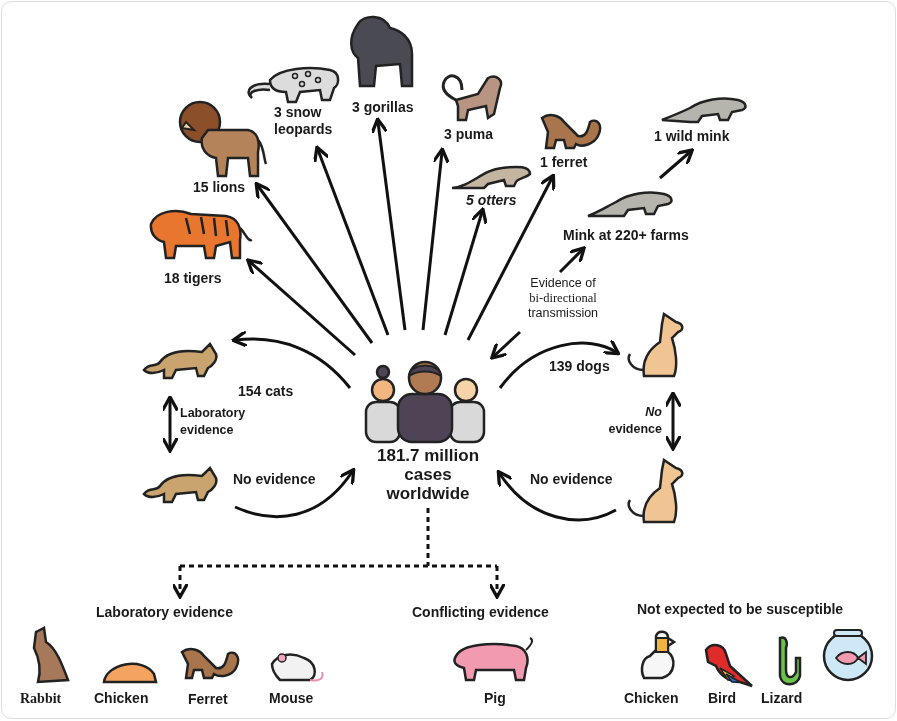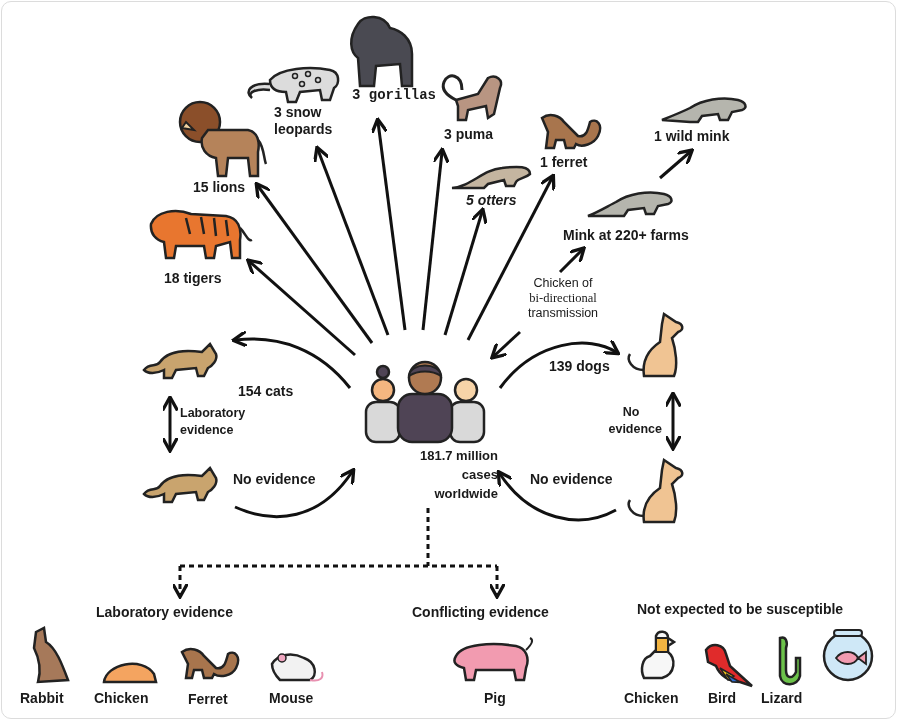--- a/index.html
+++ b/index.html
@@ -1,21 +1,21 @@
 <!DOCTYPE html>
 <html><head>
 <meta charset="utf-8">
 <style>
   html, body { margin:0; padding:0; background:#fff; }
   body { width:897px; height:721px; position:relative; overflow:hidden; font-family:"Liberation Sans", sans-serif; }
   .frame { position:absolute; left:1px; top:1px; width:893px; height:716px; border:1px solid #dcdcdc; border-radius:10px; background:#fff; }
   svg.canvas { position:absolute; left:0; top:0; }
   .lbl { position:absolute; font-weight:bold; font-size:14px; color:#1a1a1a; text-align:center; line-height:17px; white-space:nowrap; }
   .lbl.small { font-weight:normal; font-size:12.5px; line-height:16px; }
-  .center { font-size:13px; line-height:19px;text-align:right; }
+  .center { font-size:17px; line-height:19px; }
 </style>
 </head>
 <body>
 
 <div class="frame"></div>
 
 <svg class="canvas" width="897" height="721" viewBox="0 0 897 721">
   <defs>
     <marker id="ah" viewBox="0 0 10 10" refX="7" refY="5" markerWidth="5" markerHeight="5" orient="auto">
       <path d="M0,0 L9,5 L0,10" fill="none" stroke="#111" stroke-width="2.2"></path>
@@ -162,49 +162,49 @@
     <circle cx="26" cy="28" r="24" fill="#cfe8f7" stroke="#222" stroke-width="2.5"></circle>
     <rect x="12" y="2" width="28" height="6" rx="3" fill="#cfe8f7" stroke="#222" stroke-width="2"></rect>
     <path d="M14,30 C20,22 32,22 36,30 C32,38 20,38 14,30 Z M36,30 L44,24 L44,36 Z" fill="#f29bb0" stroke="#222" stroke-width="1.8"></path>
   </g>
 </svg>
 
 <div class="lbl" style="left:164px;top:270px;">18 tigers</div>
 <div class="lbl" style="left:193px;top:179px;">15 lions</div>
 <div class="lbl" style="left:274px;top:104px;">3 snow</div>
 <div class="lbl" style="left:274px;top:121px;">leopards</div>
-<div class="lbl" style="left:352px;top:87px;font-family:Liberation Mono, monospace;">3 gorillas</div>
+<div class="lbl" style="left:352px;top:99px;">3 gorillas</div>
 <div class="lbl" style="left:444px;top:126px;">3 puma</div>
 <div class="lbl" style="left:466px;top:192px;font-style:italic;">5 otters</div>
 <div class="lbl" style="left:540px;top:154px;">1 ferret</div>
 <div class="lbl" style="left:654px;top:128px;">1 wild mink</div>
 <div class="lbl" style="left:563px;top:227px;">Mink at 220+ farms</div>
-<div class="lbl small" style="left:513px;top:275px;width:100px;">Chicken of</div>
+<div class="lbl small" style="left:513px;top:275px;width:100px;">Evidence of</div>
 <div class="lbl small" style="left:513px;top:290px;width:100px;font-family:Liberation Serif, serif;">bi-directional</div>
 <div class="lbl small" style="left:513px;top:305px;width:100px;">transmission</div>
 
 <div class="lbl" style="left:238px;top:356px;margin-top:27px;">154 cats</div>
 <div class="lbl small" style="left:180px;top:405px;text-align:left;font-weight:bold;">Laboratory</div>
 <div class="lbl small" style="left:180px;top:422px;text-align:left;font-weight:bold;">evidence</div>
 <div class="lbl" style="left:233px;top:471px;">No evidence</div>
 
 <div class="lbl" style="left:549px;top:358px;">139 dogs</div>
-<div class="lbl small" style="left:600px;top:404px;width:62px;text-align:center;font-weight:bold;">No</div>
+<div class="lbl small" style="left:600px;top:404px;width:62px;text-align:right;font-weight:bold;font-style:italic;">No</div>
 <div class="lbl small" style="left:600px;top:421px;width:62px;text-align:right;font-weight:bold;">evidence</div>
 <div class="lbl" style="left:530px;top:471px;">No evidence</div>
 
 <div class="lbl center" style="left:358px;top:446px;width:140px;">181.7 million</div>
 <div class="lbl center" style="left:358px;top:465px;width:140px;">cases</div>
 <div class="lbl center" style="left:358px;top:484px;width:140px;">worldwide</div>
 
 <div class="lbl" style="left:96px;top:604px;">Laboratory evidence</div>
 <div class="lbl" style="left:412px;top:604px;">Conflicting evidence</div>
 <div class="lbl" style="left:628px;top:601px;padding-left:9px;">Not expected to be susceptible</div>
 
-<div class="lbl" style="left:20px;top:690px;">Rabbit</div>
+<div class="lbl" style="left:20px;top:690px;font-family:Liberation Serif, serif;">Rabbit</div>
 <div class="lbl" style="left:94px;top:690px;">Chicken</div>
 <div class="lbl" style="left:188px;top:691px;text-align:center;">Ferret</div>
 <div class="lbl" style="left:269px;top:690px;">Mouse</div>
 <div class="lbl" style="left:484px;top:690px;">Pig</div>
 <div class="lbl" style="left:624px;top:690px;">Chicken</div>
 <div class="lbl" style="left:708px;top:690px;">Bird</div>
 <div class="lbl" style="left:761px;top:690px;">Lizard</div>
 <div class="lbl" style="left:836px;top:690px;margin-top:44px;">Fish</div>
 
 </body></html>

